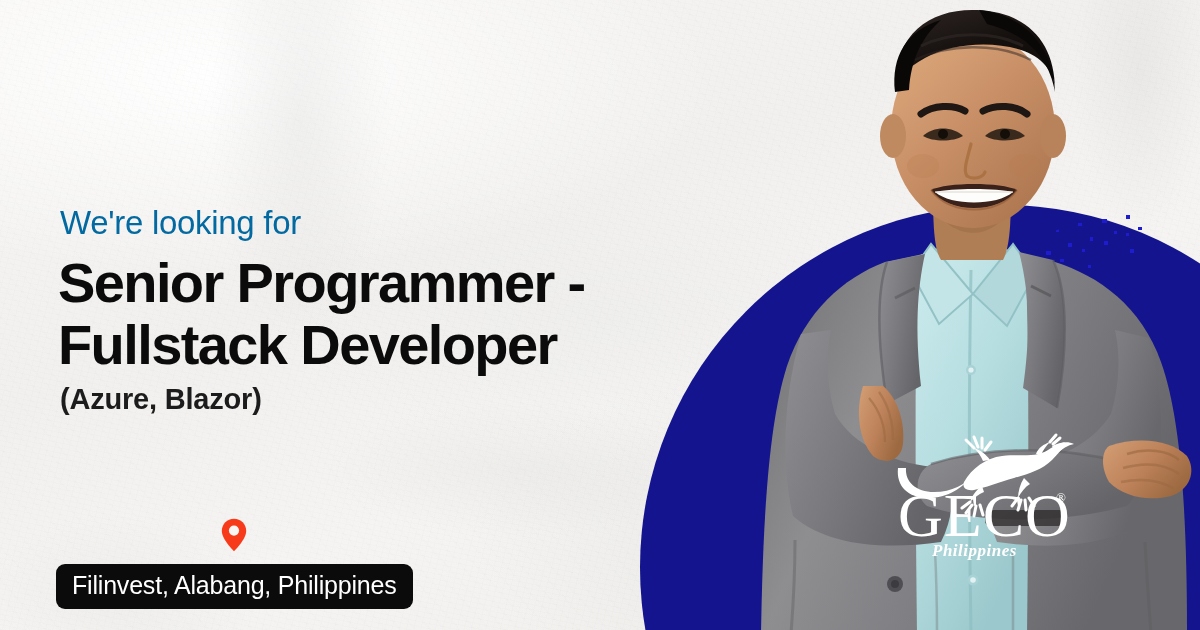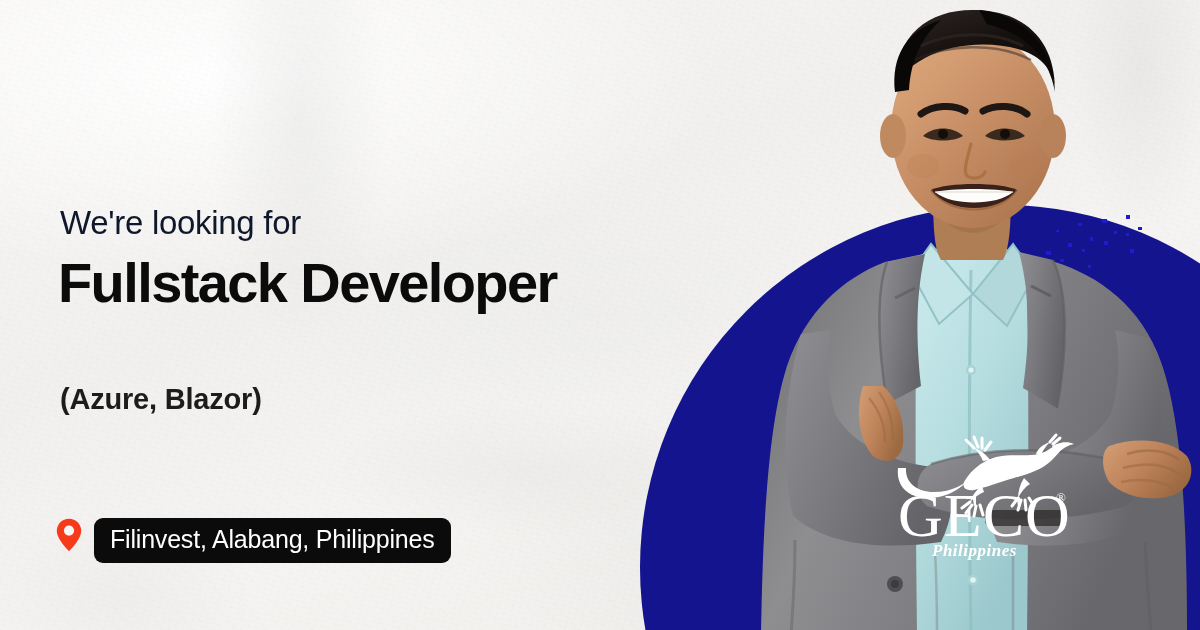--- a/index.html
+++ b/index.html
@@ -74,21 +74,21 @@
     letter-spacing:-.2px;
     color:#111111;
     white-space:nowrap;
   }
   .eyebrow{
     position:absolute;
     left:60px; top:204px;
     font-size:33px;
     font-weight:300;
     letter-spacing:-.3px;
-    color:#0f172a;
+    color:#0369a1;
     white-space:nowrap;
   }
   .job-title{
     position:absolute;
     left:58px; top:252px;
     width:680px;
     font-size:56px;
     line-height:62px;
     font-weight:800;
     letter-spacing:-1.6px;
@@ -103,22 +103,23 @@
     letter-spacing:-.2px;
     color:#1c1c1c;
     white-space:nowrap;
   }
 
   
   .location-row{
     position:absolute;
     left:56px; top:518px;
     display:flex;
-    align-items:flex-start;
+    align-items:center;
     gap:12px;
+    flex-direction:column;
   }
   .pin-icon{
     width:26px; height:34px;
     display:block;
     flex:none;
   }
   .location-badge{
     background:#0b0b0b;
     border-radius:9px;
     padding:9px 16px 11px 16px;
@@ -341,20 +342,21 @@
       <circle cx="160" cy="590" r="4" fill="#3c3c40"></circle>
 
       <rect x="250" y="516" width="82" height="16" rx="5" fill="#2c2a28" opacity=".75"></rect>
     </svg>
   </div>
 
 
   <div class="eyebrow">We're looking for</div>
 
   <div class="job-title">
+    <span class="l1">Senior Programmer -</span>
     <span class="l2">Fullstack Developer</span>
   </div>
 
   <div class="subtitle">(Azure, Blazor)</div>
 
   <div class="location-row">
     <span class="pin-icon">
       <svg viewBox="0 0 26 34" width="26" height="34" aria-hidden="true">
         <path d="M13,0.8 C6.2,0.8 0.8,6.2 0.8,13 C0.8,21.4 13,33.2 13,33.2
                  C13,33.2 25.2,21.4 25.2,13 C25.2,6.2 19.8,0.8 13,0.8 Z" fill="#f63a1a"></path>

